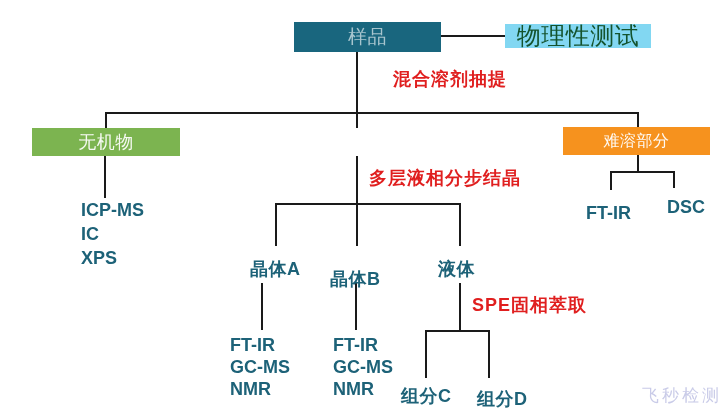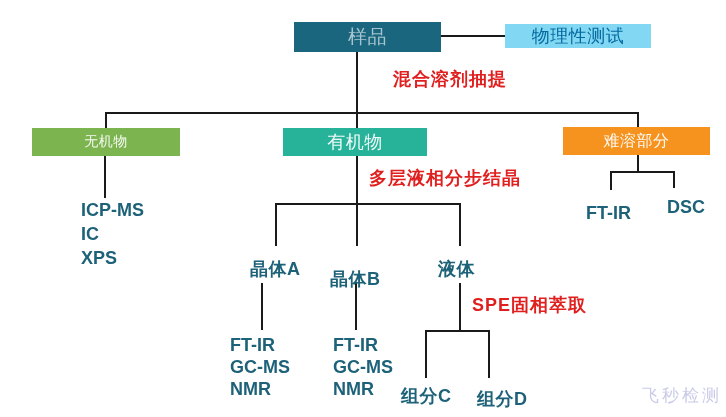--- a/index.html
+++ b/index.html
@@ -12,22 +12,22 @@
   }
   
   .node{
     position:absolute;
     display:flex;align-items:center;justify-content:center;
     font-size:19px;font-weight:400;
     letter-spacing:2px;
     box-sizing:border-box;
   }
   .node-sample{left:294px;top:22px;width:147px;height:30px;background:#19667e;color:rgba(255,255,255,0.62);}
-  .node-physical{left:505px;top:24px;width:146px;height:24px;background:#82d7f2;color:#0369a1;font-size:18px;}
-  .node-inorganic{left:32px;top:128px;width:148px;height:28px;background:#7cb450;color:rgba(255,255,255,0.92);font-size:14px;}
+  .node-physical{left:505px;top:24px;width:146px;height:24px;background:#82d7f2;color:#14532d;font-size:24px;}
+  .node-inorganic{left:32px;top:128px;width:148px;height:28px;background:#7cb450;color:rgba(255,255,255,0.92);font-size:18px;}
   .node-organic{left:283px;top:128px;width:144px;height:28px;background:#27b39a;color:rgba(255,255,255,0.92);font-size:18px;}
   .node-insoluble{left:563px;top:127px;width:147px;height:28px;background:#f6921e;color:rgba(255,255,255,0.95);font-size:16px;}
   
   .hline,.vline{position:absolute;background:#1a1a1a;}
   .hline{height:1.5px;}
   .vline{width:1.5px;}
   
   .process-label{
     position:absolute;
     color:#e01f1f;font-size:18px;font-weight:700;
@@ -47,21 +47,20 @@
   }
 </style>
 </head>
 <body>
 
 <div id="canvas">
 
   <div class="node node-sample cjk">样品</div>
   <div class="node node-physical cjk">物理性测试</div>
   <div class="node node-inorganic cjk">无机物</div>
-  <div class="node node-organic cjk">有机物</div>
   <div class="node node-insoluble cjk">难溶部分</div>
 
   <div class="hline" style="left:441px;top:35px;width:64px;"></div>
   <div class="vline" style="left:356px;top:52px;height:76px;"></div>
   <div class="hline" style="left:105px;top:112px;width:533px;"></div>
   <div class="vline" style="left:105px;top:112px;height:16px;"></div>
   <div class="vline" style="left:637px;top:112px;height:15px;"></div>
 
   <div class="vline" style="left:104px;top:156px;height:42px;"></div>
 

